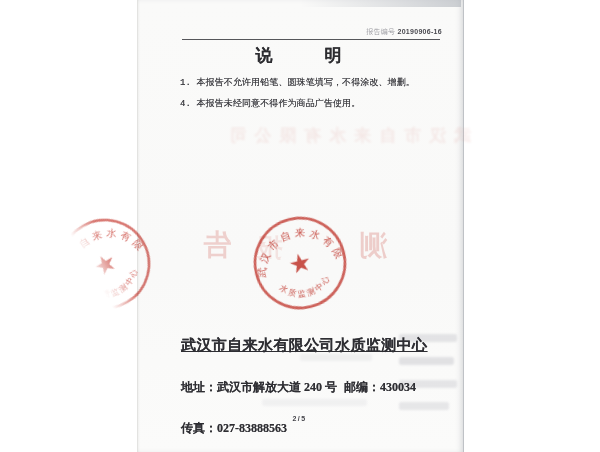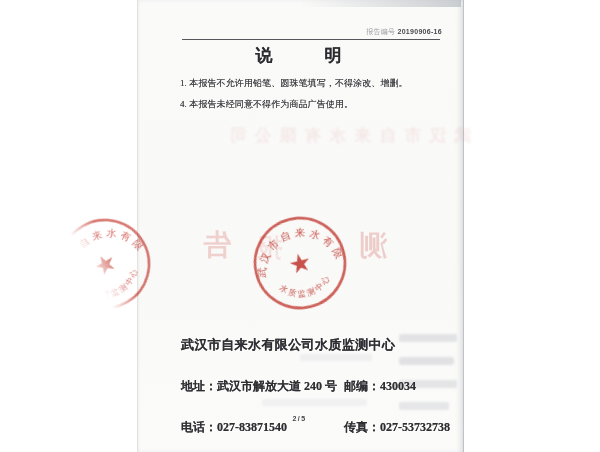--- a/index.html
+++ b/index.html
@@ -34,24 +34,24 @@
     font-size:17px;font-weight:bold;color:#2c2c30;letter-spacing:2px;
     display:flex;justify-content:center;gap:50px;
     text-shadow:0 0 .5px rgba(40,40,45,.7);
   }
   
   .notes{
     position:absolute;left:180px;top:74px;width:276px;
     font-size:9px;color:#3b3b40;letter-spacing:.1px;
     text-shadow:0 0 .4px rgba(55,55,60,.75);
   }
-  .note-item{line-height:18px;margin-bottom:3px;text-align:justify;}
+  .note-item{line-height:18px;margin-bottom:3px;text-align:justify;font-family:Liberation Mono, monospace;}
   
   .footer{position:absolute;left:181px;top:336px;width:275px;color:#2e2e33;}
-  .footer .company{font-size:13px;font-weight:bold;letter-spacing:.4px;text-shadow:0 0 .4px rgba(45,45,50,.8);}
+  .footer .company{font-size:15px;font-weight:bold;letter-spacing:.4px;text-shadow:0 0 .4px rgba(45,45,50,.8);text-decoration:underline;}
   .footer .row{display:flex;margin-top:24px;font-size:12px;font-weight:bold;text-shadow:0 0 .3px rgba(45,45,50,.7);}
   .footer .cell-l{width:163px;white-space:nowrap;}
   .footer .cell-r{white-space:nowrap;}
   .footer .num{font-family:Liberation Serif, serif;}
   .page-num{
     position:absolute;left:137px;top:415px;width:325px;text-align:center;
     font-size:7px;color:#44444a;letter-spacing:1.5px;font-weight:bold;
     font-family:"Liberation Sans",sans-serif;
   }
   
@@ -152,24 +152,21 @@
     <div class="company">武汉市自来水有限公司水质监测中心</div>
     <div class="row">
       <div class="cell-l">
         <span>地址：</span><span>武汉市解放大道 240 号</span>
       </div>
       <div class="cell-r">
         <span>邮编：</span><span class="num">430034</span>
       </div>
     </div>
     <div class="row">
-      <div class="cell-l">
-        <span>电话：</span><span class="num">027-83871540</span>
-      </div>
       <div class="cell-r">
-        <span>传真：</span><span class="num">027-53732738</span>
+        <span>传真：</span><span class="num">027-83888563</span>
       </div>
     </div>
   </div>
 
   <div class="page-num">2/5</div>
 
 </div>
 
 </body></html>

